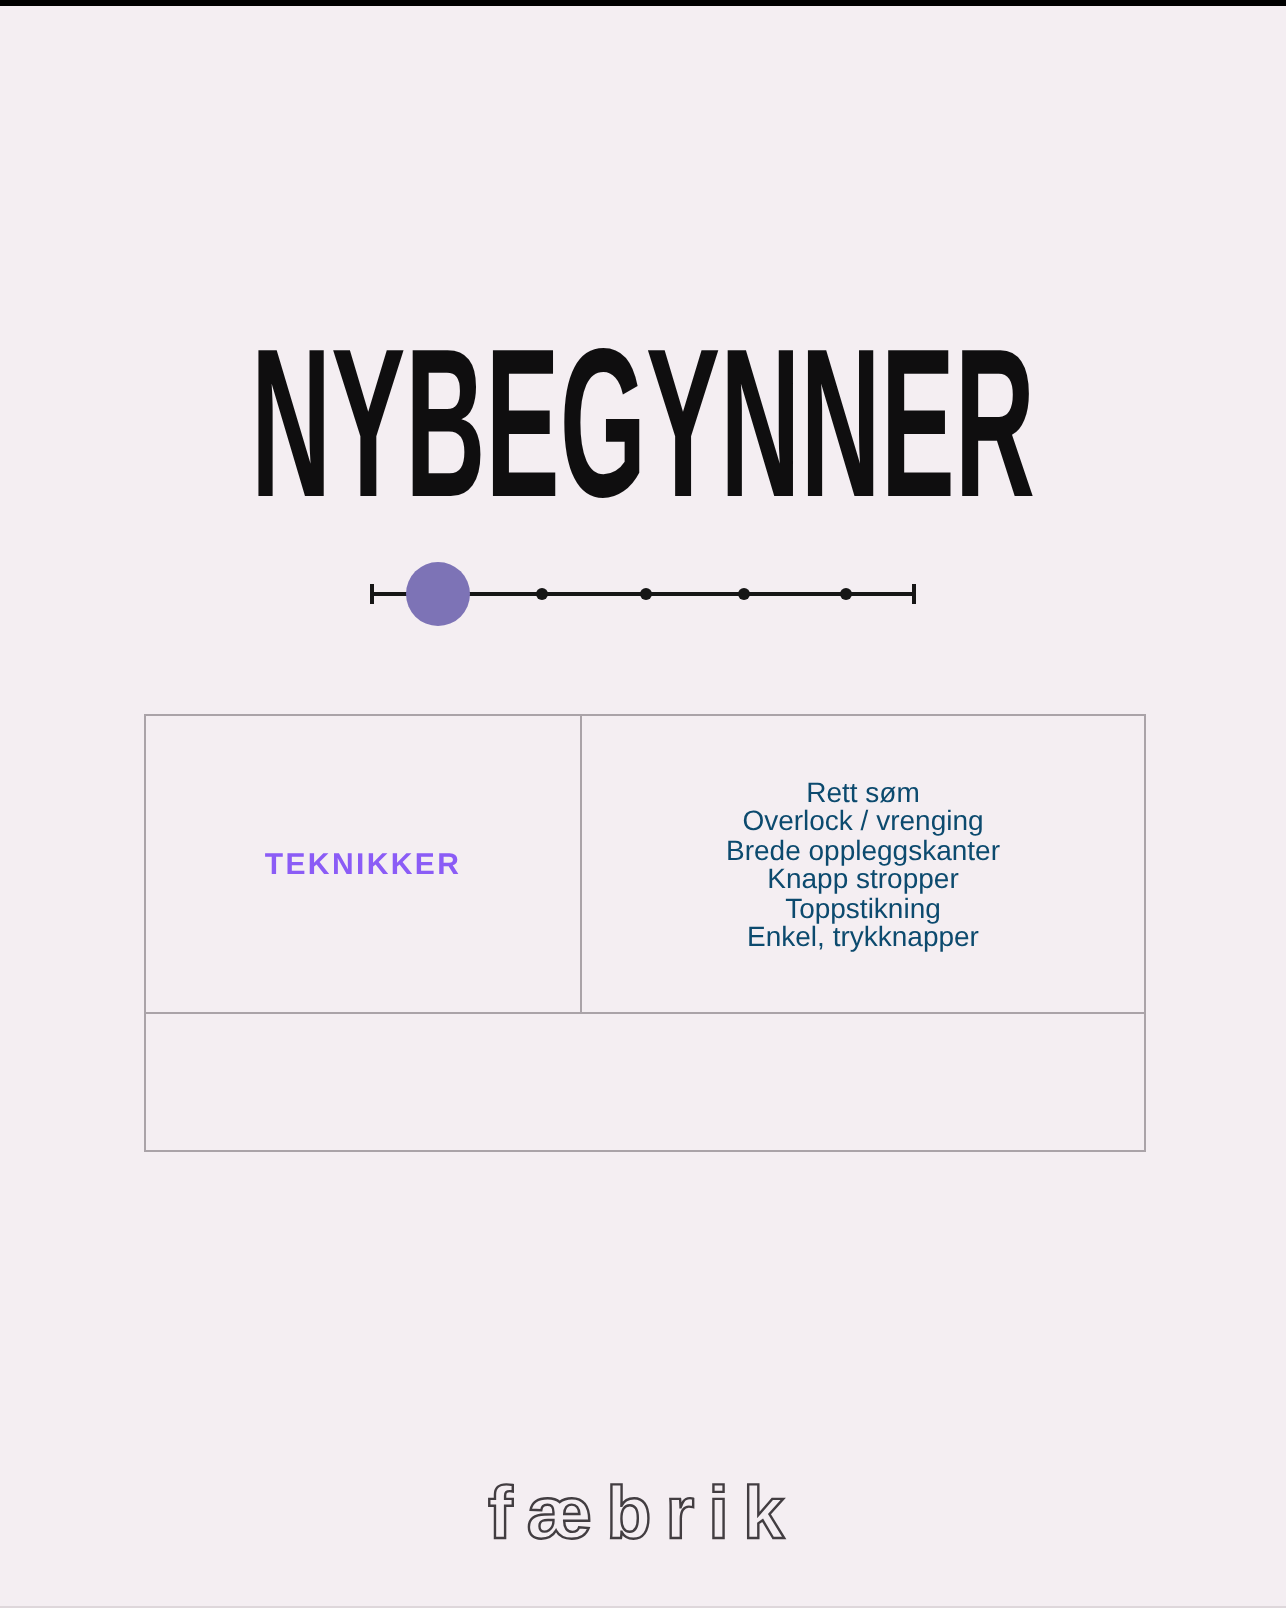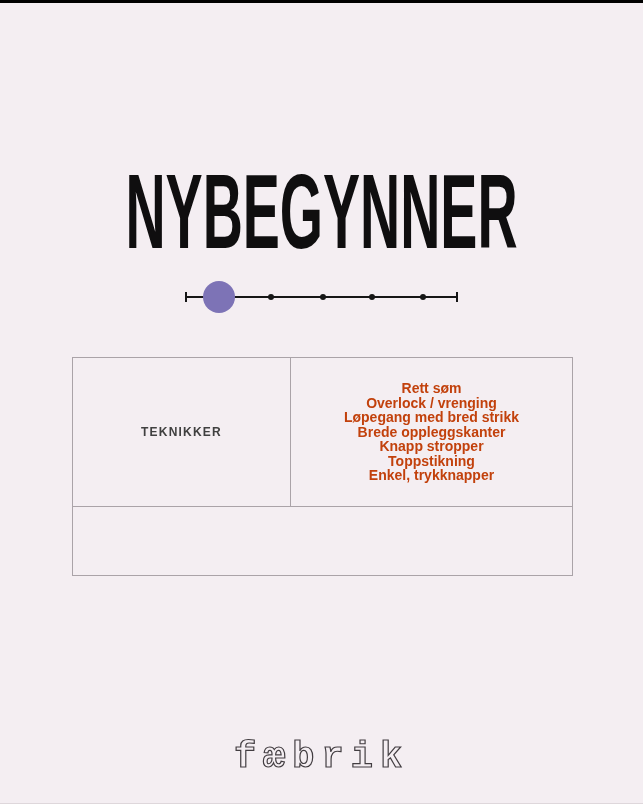--- a/index.html
+++ b/index.html
@@ -103,43 +103,41 @@
     display: flex;
     flex-direction: column;
     align-items: center;
     justify-content: center;
     text-align: center;
   }
   .cell-r1c1 { border-right: 1px solid #aaa3a8; border-bottom: 1px solid #aaa3a8; }
   .cell-r1c2 { border-bottom: 1px solid #aaa3a8; }
   .cell-r2c1 { border-right: 1px solid #aaa3a8; }
   .row-label {
-    font-size: 12px;
+    font-size: 15px;
     font-weight: 600;
     letter-spacing: 1.2px;
-    color: #404040;
+    color: #8b5cf6;
   }
   .value-line {
     font-size: 14px;
     line-height: 14.5px;
-    color: #c2410c;
-    font-weight: bold;
+    color: #0c4a6e;
   }
   
   .logo {
     position: absolute;
     top: 736px;
     left: 0;
     width: 100%;
     text-align: center;
     font-size: 37px;
     font-weight: 600;
     letter-spacing: 7px;
     color: transparent;
-    font-family: Liberation Mono, monospace;
     -webkit-text-stroke: 1.2px #423d41;
   }
 </style>
 </head>
 <body>
 
 <div class="top-bar"></div>
 
 <svg class="title-svg" viewBox="0 0 643 112" xmlns="http://www.w3.org/2000/svg">
   <text x="321.5" y="98" text-anchor="middle" textLength="392" lengthAdjust="spacingAndGlyphs">NYBEGYNNER</text>
@@ -156,21 +154,20 @@
   <div class="level-dot dot-5"></div>
 </div>
 
 <div class="info-table">
   <div class="cell cell-r1c1">
     <span class="row-label">TEKNIKKER</span>
   </div>
   <div class="cell cell-r1c2">
     <div class="value-line">Rett søm</div>
     <div class="value-line">Overlock / vrenging</div>
-    <div class="value-line">Løpegang med bred strikk</div>
     <div class="value-line">Brede oppleggskanter</div>
     <div class="value-line">Knapp stropper</div>
     <div class="value-line">Toppstikning</div>
     <div class="value-line">Enkel, trykknapper</div>
   </div>
 </div>
 
 <div class="logo">fæbrik</div>
 
 <div class="bottom-line"></div>

